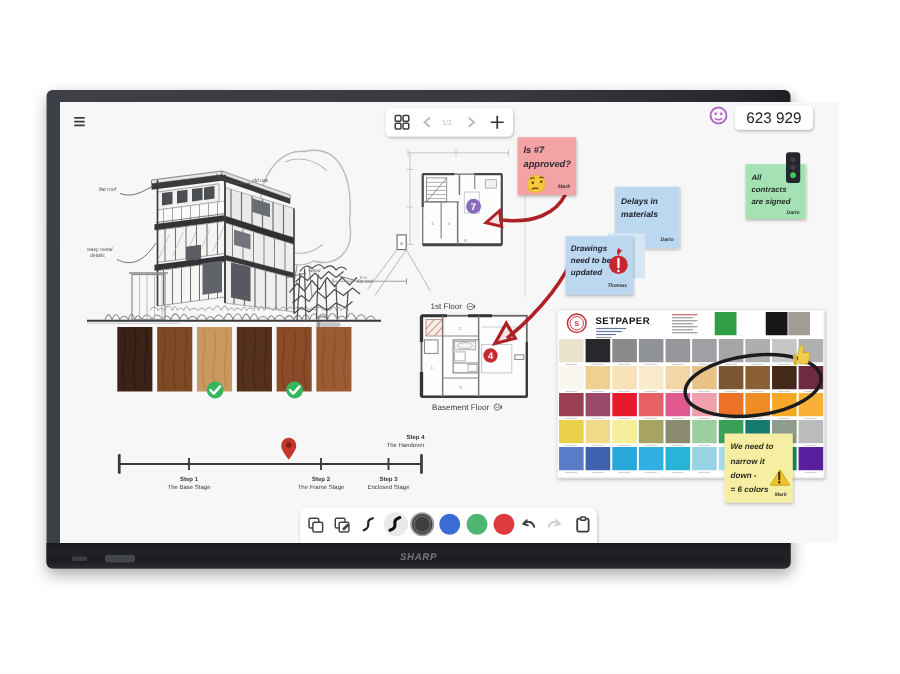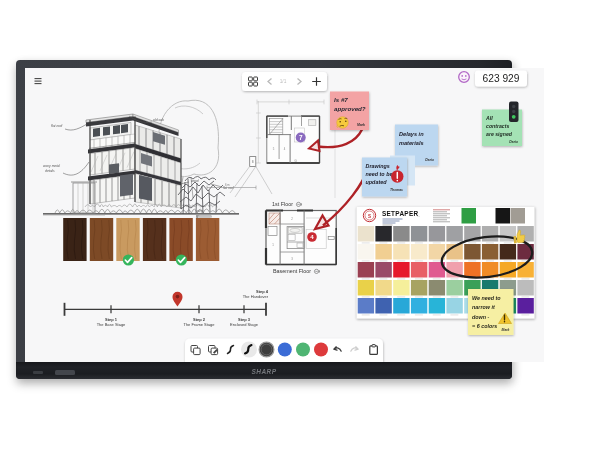--- a/index.html
+++ b/index.html
@@ -1,17 +1,17 @@
 <!DOCTYPE html>
 <html><head><meta charset="utf-8">
 <style>
 html,body{margin:0;padding:0;background:#ffffff;width:600px;height:449px;overflow:hidden;
 font-family:"Liberation Sans",sans-serif;}
 #stage{position:relative;width:600px;height:449px;}
-.monitor{position:absolute;left:16px;top:59.5px;width:496px;height:319px;border-radius:4px;
+.monitor{position:absolute;left:31px;top:59.5px;width:496px;height:319px;border-radius:4px;
 background:linear-gradient(100deg,#3d4046 0%,#373a40 55%,#26282d 84%,#121418 97%);
 box-shadow:0 5px 10px rgba(0,0,0,0.25),3px 2px 8px rgba(0,0,0,0.10);}
 .chin{position:absolute;left:0;bottom:0;width:100%;height:17px;border-radius:0 0 4px 4px;
 background:linear-gradient(180deg,#17181c 0%,#202227 30%,#1b1d21 70%,#2b2d32 100%);}
 .sharp{position:absolute;left:0;right:0;bottom:3.5px;text-align:center;font-size:6.5px;font-weight:bold;font-style:italic;letter-spacing:0.4px;color:#74777c;}
 .port1{position:absolute;left:17px;bottom:4.5px;width:10px;height:3px;background:#3a3d42;border-radius:1px;}
 .port2{position:absolute;left:39px;bottom:4px;width:20px;height:5px;background:#43464c;border-radius:1.5px;}
 .screen{position:absolute;left:9px;top:8px;width:519px;height:294px;background:#f7f7f8;}
 </style></head>
 <body>

